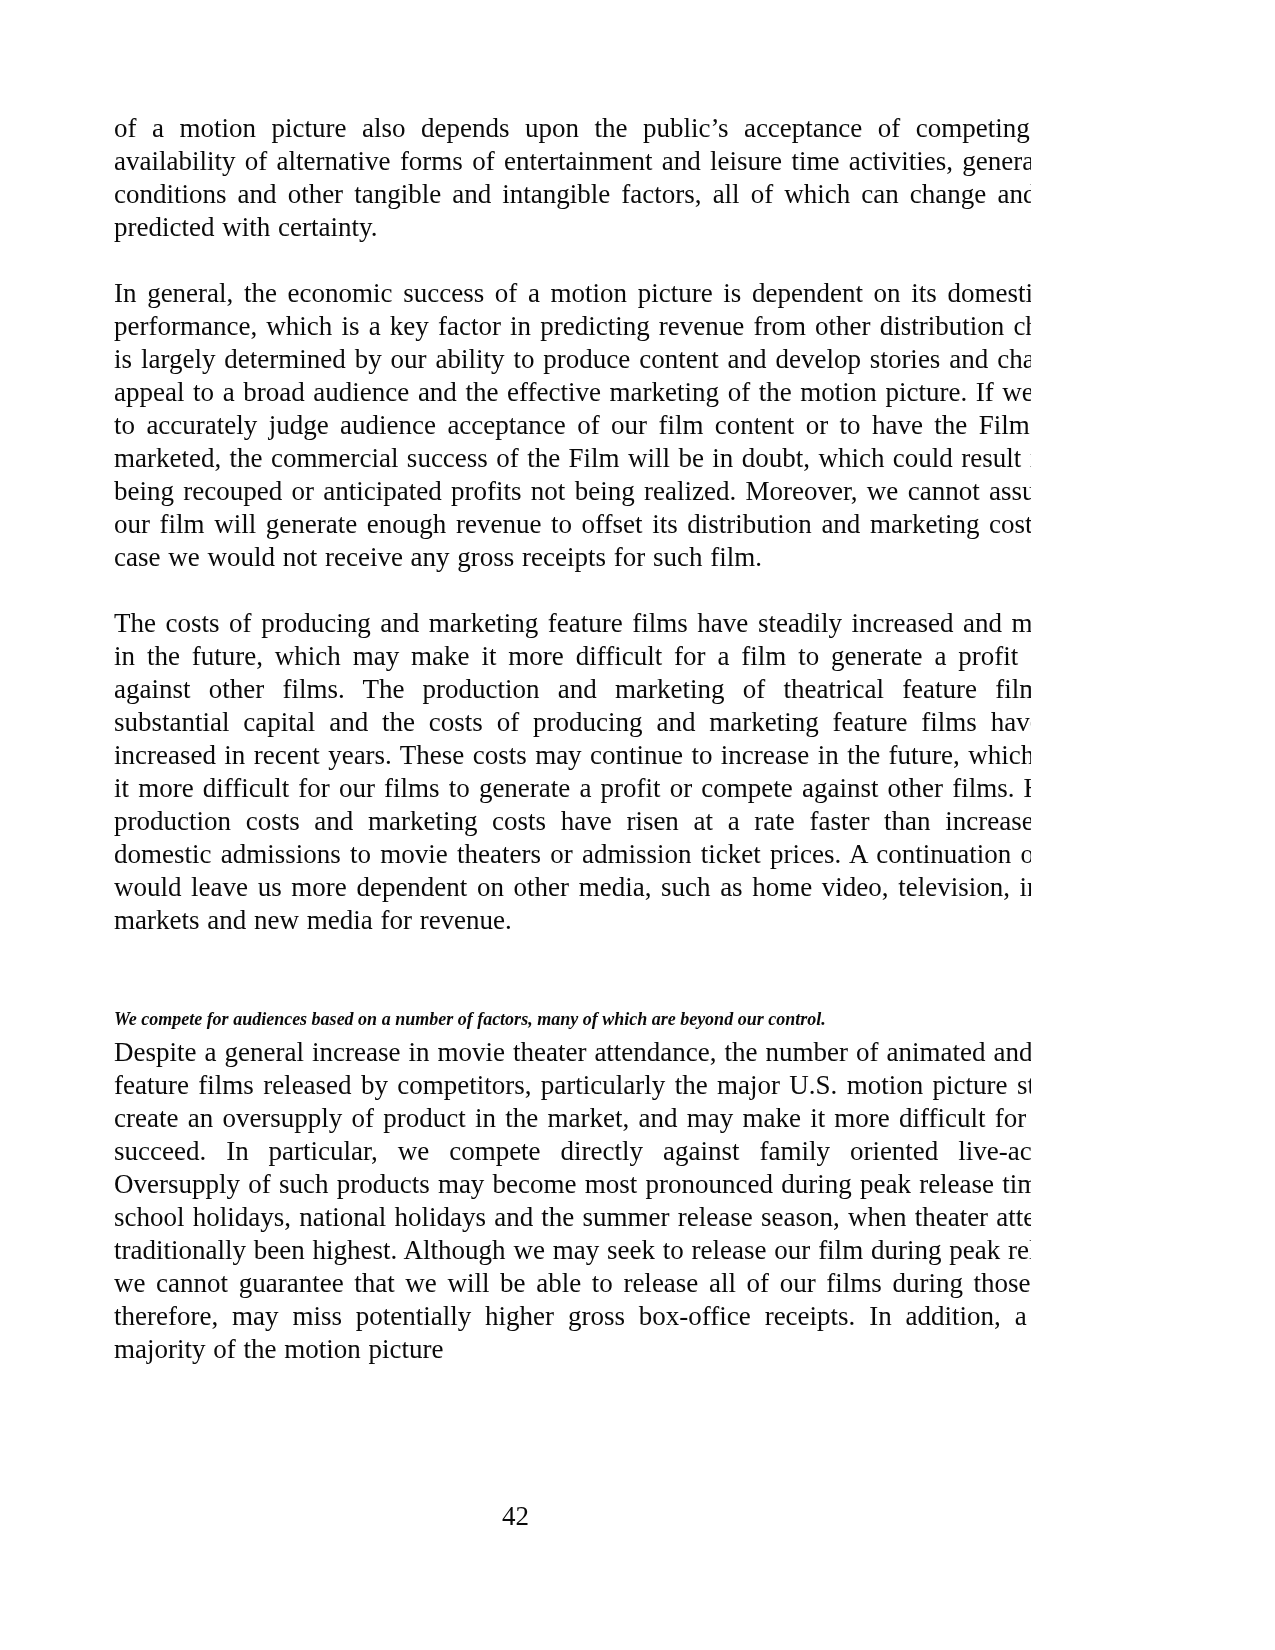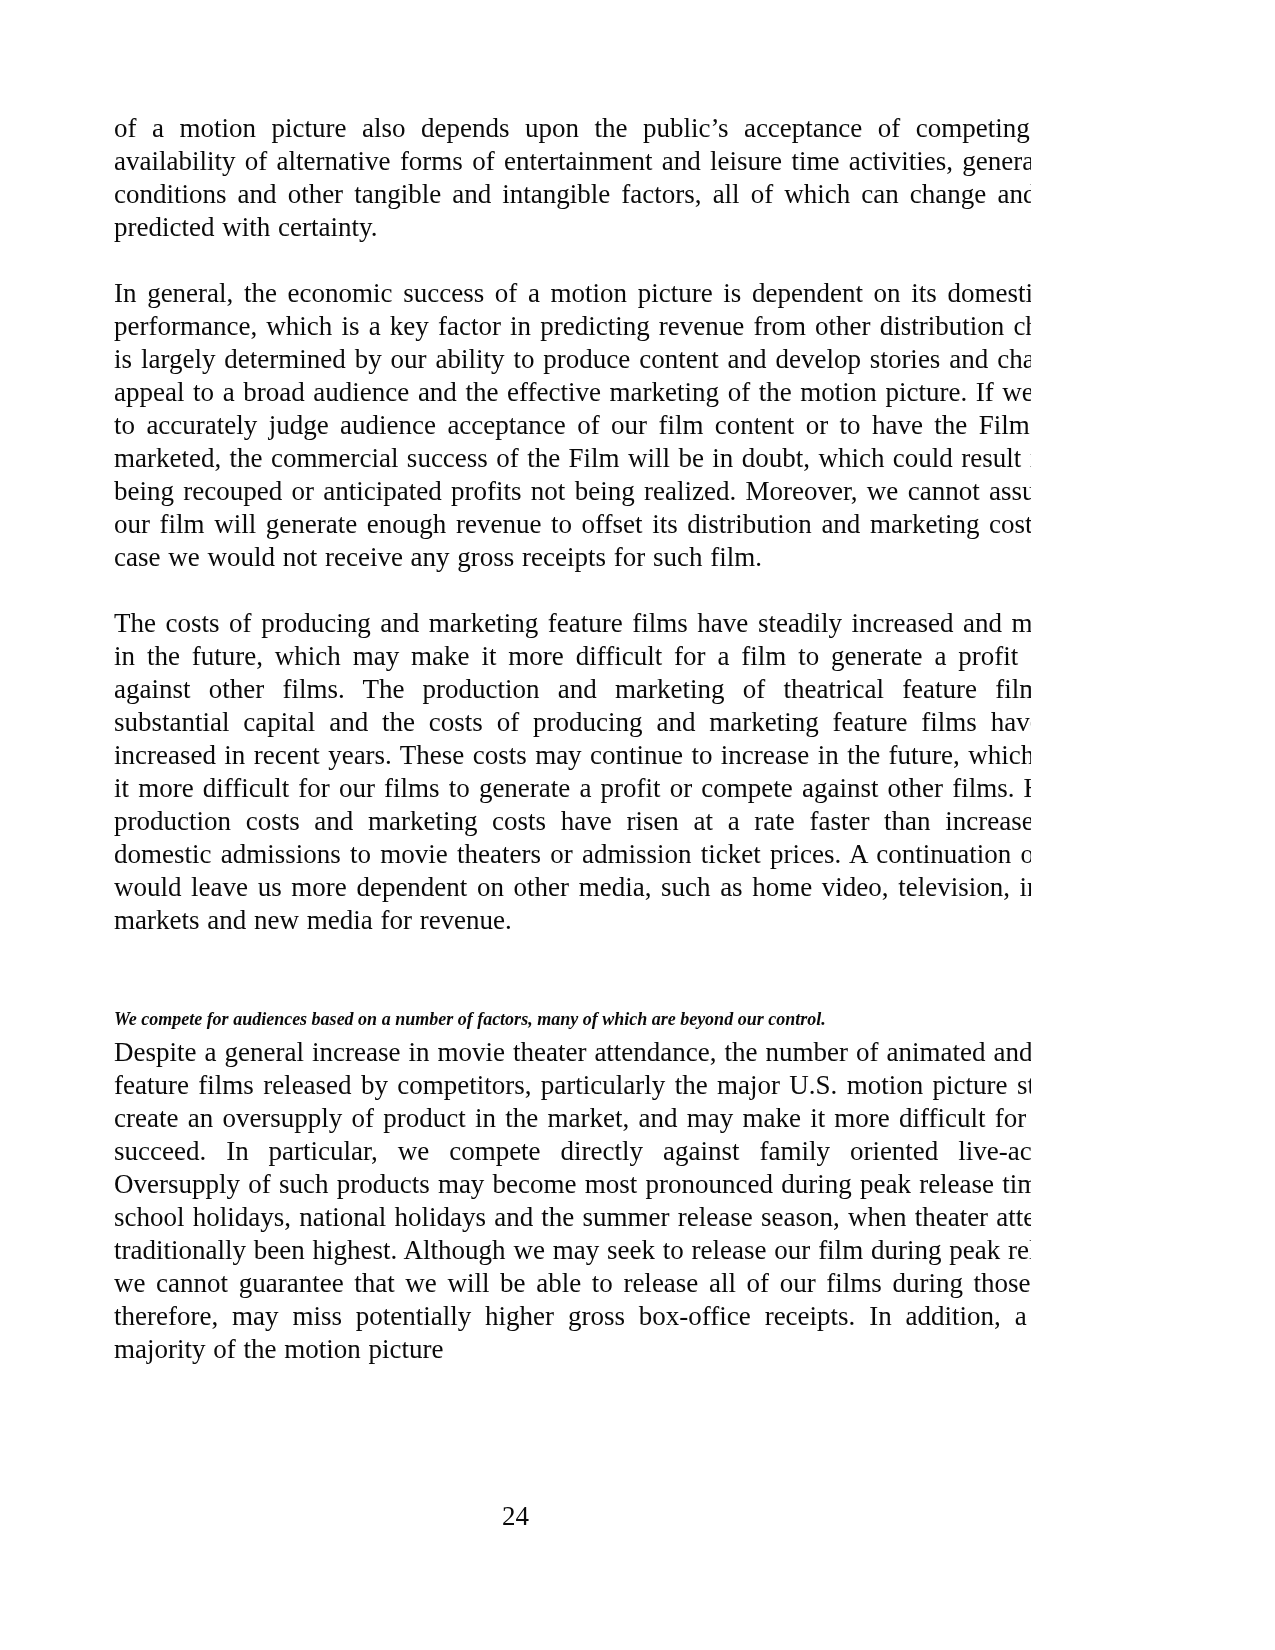--- a/index.html
+++ b/index.html
@@ -56,14 +56,14 @@
 <body>
 
 <div class="page">
   <main class="content">
     <p class="body-para">of a motion picture also depends upon the public’s acceptance of competing films, the availability of alternative forms of entertainment and leisure time activities, general economic conditions and other tangible and intangible factors, all of which can change and cannot be predicted with certainty.</p>
     <p class="body-para">In general, the economic success of a motion picture is dependent on its domestic theatrical performance, which is a key factor in predicting revenue from other distribution channels and is largely determined by our ability to produce content and develop stories and characters that appeal to a broad audience and the effective marketing of the motion picture. If we are unable to accurately judge audience acceptance of our film content or to have the Film effectively marketed, the commercial success of the Film will be in doubt, which could result in costs not being recouped or anticipated profits not being realized. Moreover, we cannot assure you that our film will generate enough revenue to offset its distribution and marketing costs, in which case we would not receive any gross receipts for such film.</p>
     <p class="body-para">The costs of producing and marketing feature films have steadily increased and may increase in the future, which may make it more difficult for a film to generate a profit or compete against other films.  The production and marketing of theatrical feature films requires substantial capital and the costs of producing and marketing feature films have generally increased in recent years. These costs may continue to increase in the future, which may make it more difficult for our films to generate a profit or compete against other films. Historically, production costs and marketing costs have risen at a rate faster than increases in either domestic admissions to movie theaters or admission ticket prices. A continuation of this trend would leave us more dependent on other media, such as home video, television, international markets and new media for revenue.</p>
     <h2 class="section-heading">We compete for audiences based on a number of factors, many of which are beyond our control.</h2>
     <p class="body-para last">Despite a general increase in movie theater attendance, the number of animated and live-action feature films released by competitors, particularly the major U.S. motion picture studios, may create an oversupply of product in the market, and may make it more difficult for our film to succeed. In particular, we compete directly against family oriented live-action films. Oversupply of such products may become most pronounced during peak release times, such as school holidays, national holidays and the summer release season, when theater attendance has traditionally been highest. Although we may seek to release our film during peak release times, we cannot guarantee that we will be able to release all of our films during those times and, therefore, may miss potentially higher gross box-office receipts. In addition, a substantial majority of the motion picture</p>
   </main>
-  <footer class="page-number">24</footer>
+  <footer class="page-number">42</footer>
 </div>
 
 </body></html>

